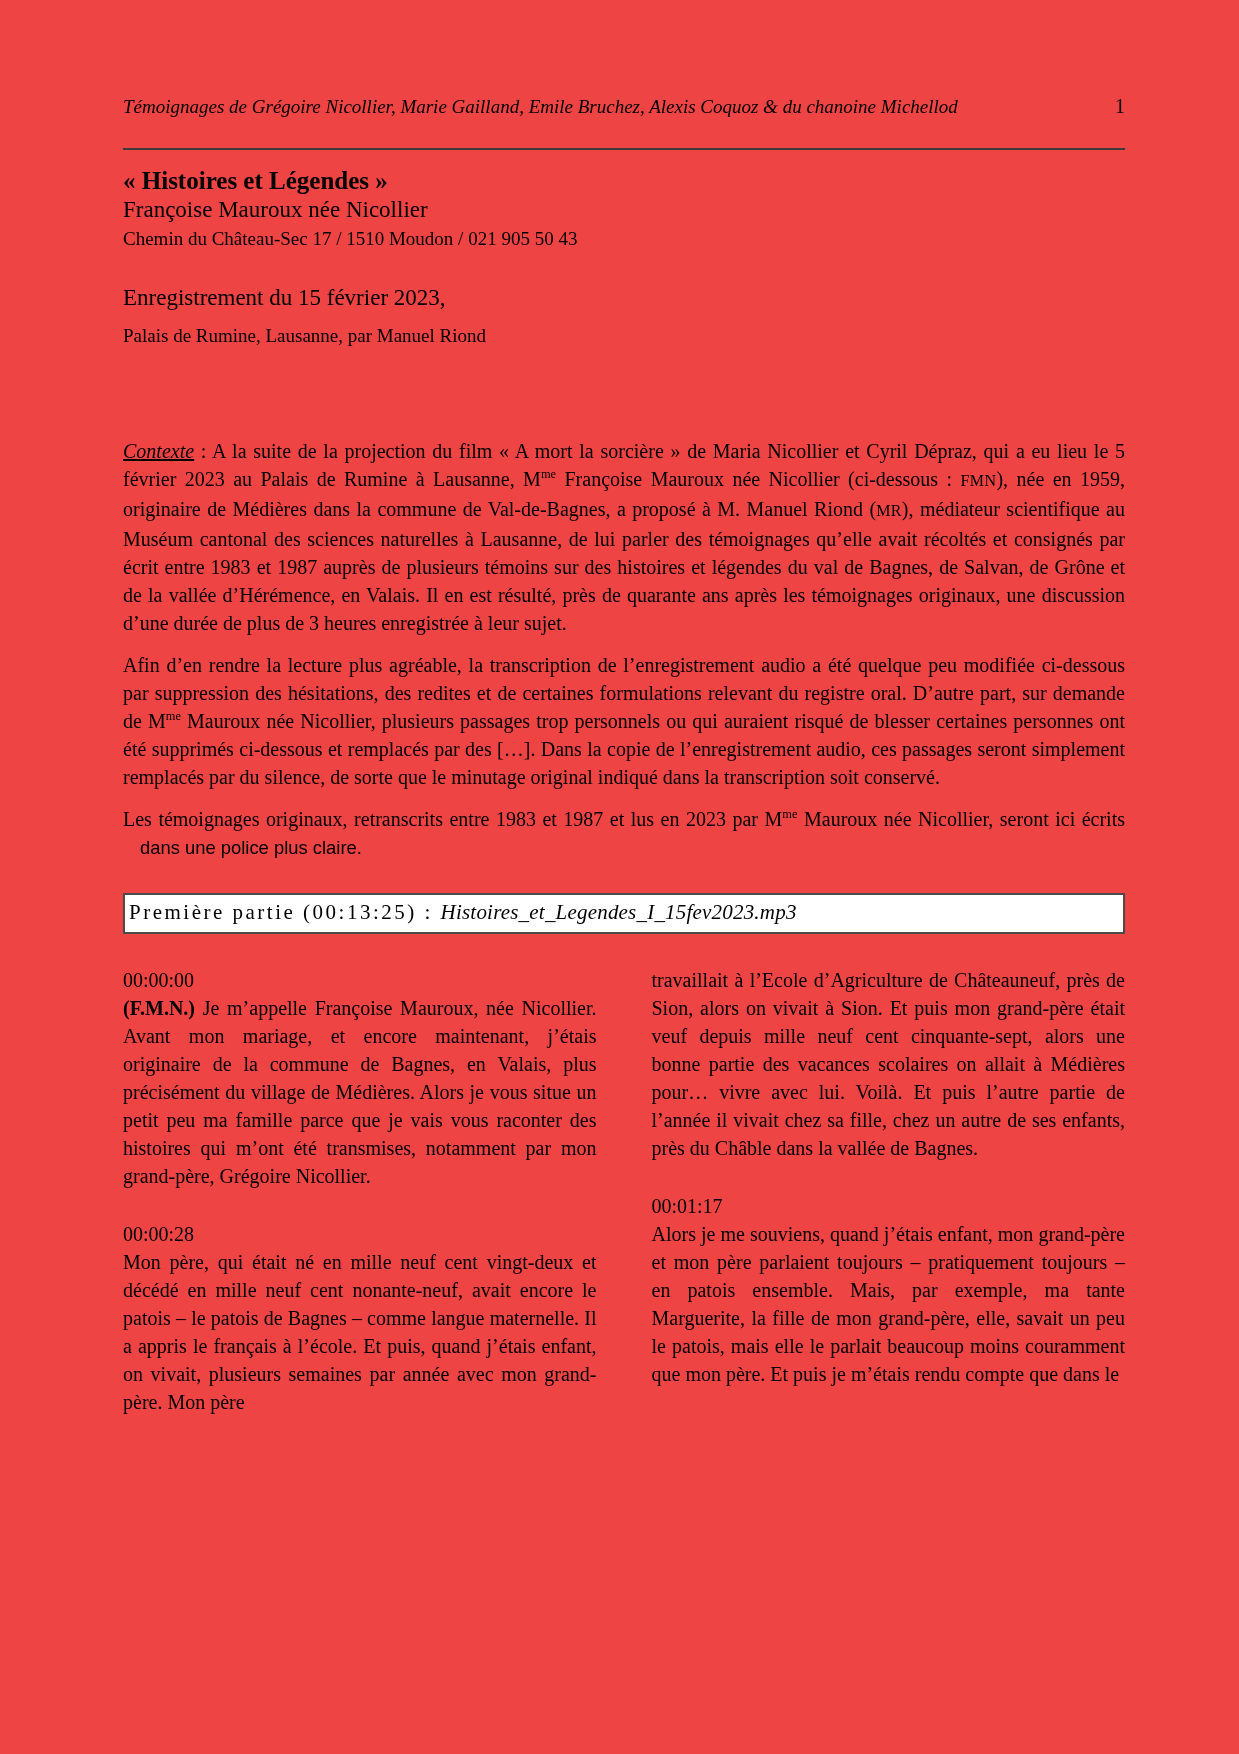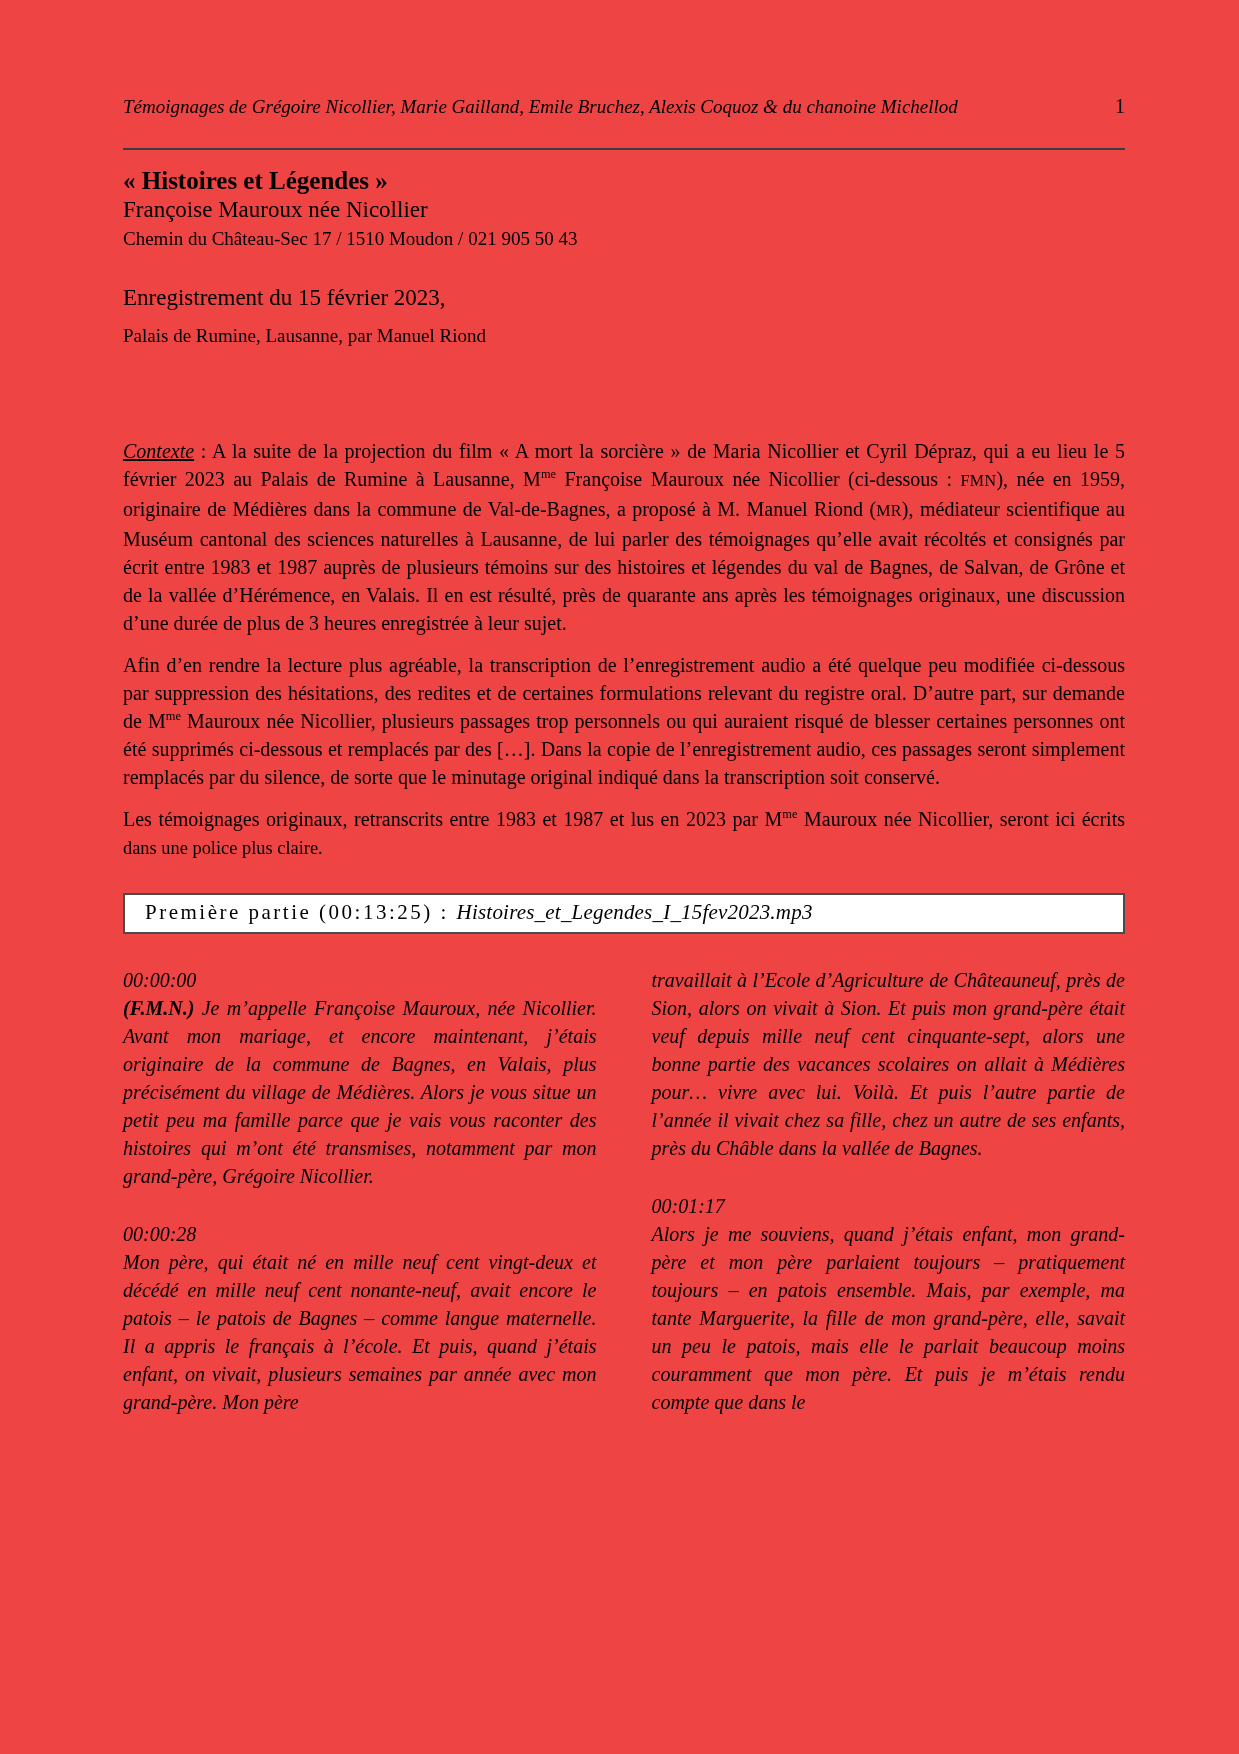--- a/index.html
+++ b/index.html
@@ -58,36 +58,35 @@
     font-size: 20px;
     line-height: 28px;
     text-align: justify;
     margin: 14px 0 0 0;
   }
   .body-par.context { margin-top: 88px; }
   sup { font-size: 0.62em; line-height: 0; }
   .run-i { font-style: italic; text-decoration: underline; }
   .run-b { font-weight: bold; }
   .run-sc { font-size: 0.8em; letter-spacing: 0.4px; }
-  .run-sans { font-family: Liberation Serif, serif; font-size: 0.92em; }
+  .run-sans { font-family: Liberation Sans, sans-serif; font-size: 0.92em; margin-left: 17px; }
   .section-box {
     margin-top: 31px;
     border: 2px solid #4a4a4a;
-    padding: 3px 12px 6px 20px;
+    padding: 3px 12px 6px 4px;
     font-size: 21px;
     line-height: 28px;
     background: #ffffff;
   }
   .section-label { letter-spacing: 2.5px; }
   .section-file { font-style: italic; letter-spacing: 0.2px; }
   .columns {
     display: flex;
     gap: 55px;
     margin-top: 32px;
-    font-style: italic;
   }
   .col {
     flex: 1 1 0;
     font-size: 20px;
     line-height: 28px;
     text-align: justify;
   }
   .entry { margin-bottom: 30px; }
   .entry:last-child { margin-bottom: 0; }
   .time { text-align: left; }

